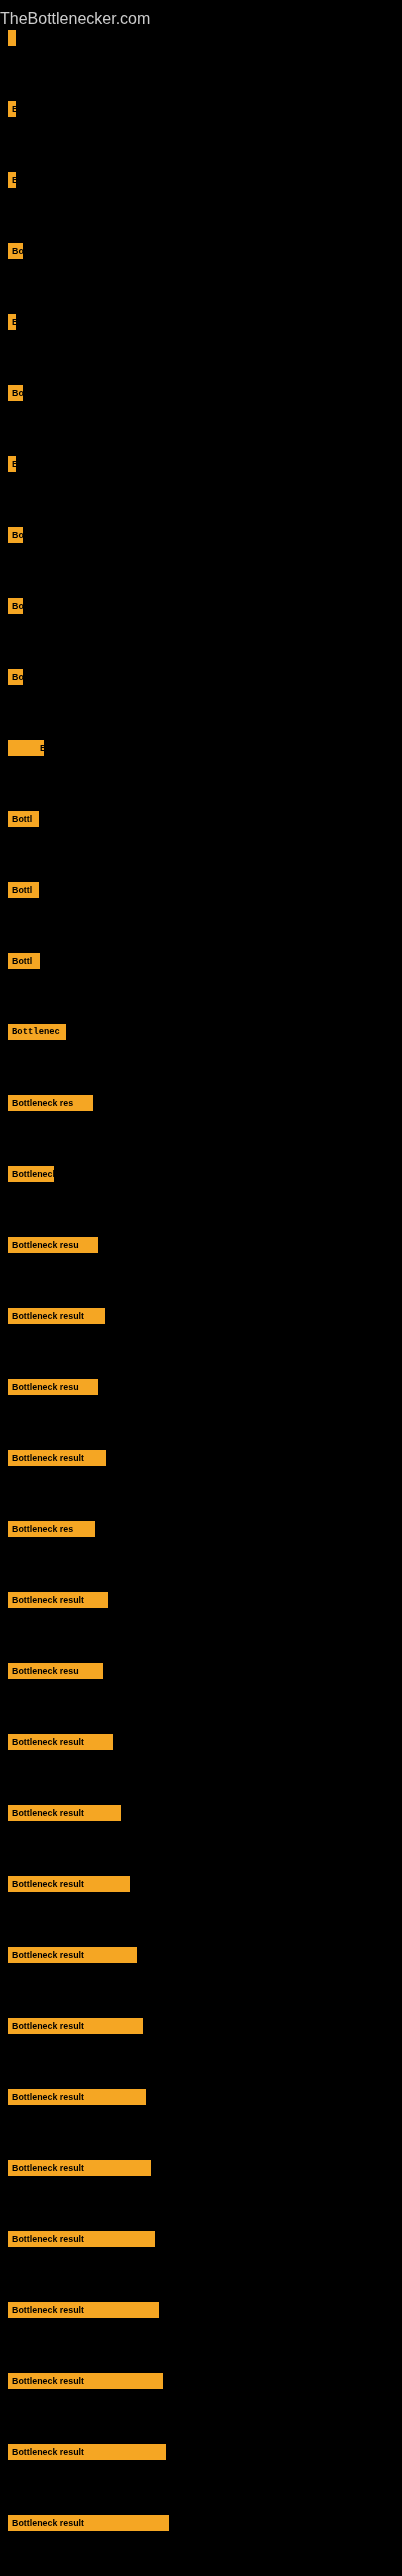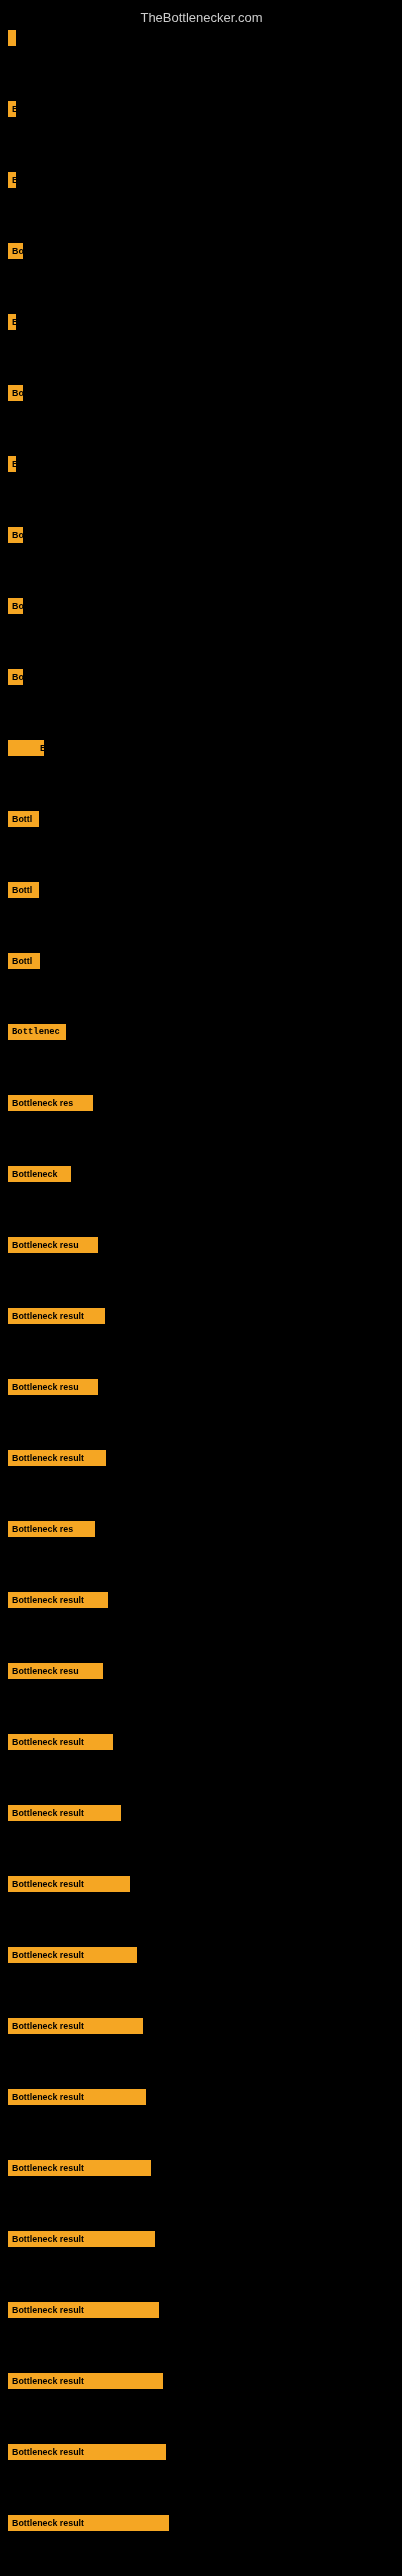--- a/index.html
+++ b/index.html
@@ -11,22 +11,22 @@
     body {
       background-color: #000000;
       width: 403px;
       min-height: 2576px;
       font-family: Arial, sans-serif;
       position: relative;
     }
 
     .site-title {
       color: #cccccc;
-      font-size: 13px;
-      text-align: center;
+      font-size: 16px;
+      text-align: left;
       padding: 6.4px 0;
       position: absolute;
       top: 3.2px;
       left: 0;
       right: 0;
     }
 
     .bars-container {
       position: absolute;
       top: 24px;
@@ -103,21 +103,21 @@
     <div class="bar-item">
       <span class="bar-label" style="width: 32px;">Bottl</span>
     </div>
     <div class="bar-item">
       <span class="bar-label" style="width: 58px; font-family: Liberation Mono, monospace;">Bottlenec</span>
     </div>
     <div class="bar-item">
       <span class="bar-label" style="width: 85px;">Bottleneck res</span>
     </div>
     <div class="bar-item">
-      <span class="bar-label" style="width: 63px;">Bottleneck</span>
+      <span class="bar-label" style="width: 46px;">Bottleneck</span>
     </div>
     <div class="bar-item">
       <span class="bar-label" style="width: 90px;">Bottleneck resu</span>
     </div>
     <div class="bar-item">
       <span class="bar-label" style="width: 97px;">Bottleneck result</span>
     </div>
     <div class="bar-item">
       <span class="bar-label" style="width: 90px;">Bottleneck resu</span>
     </div>

